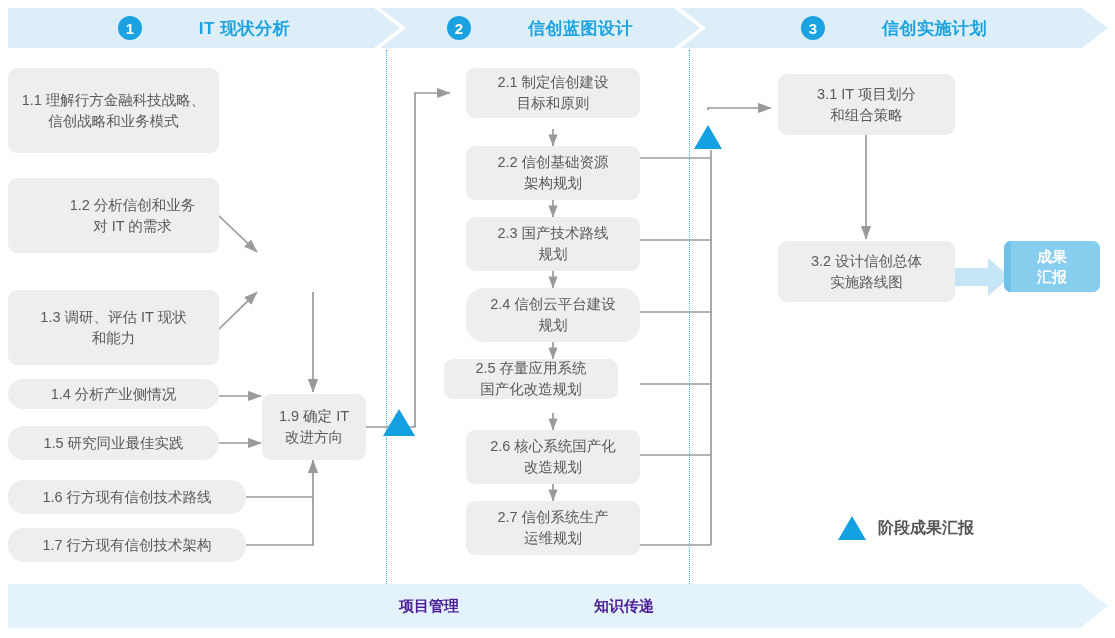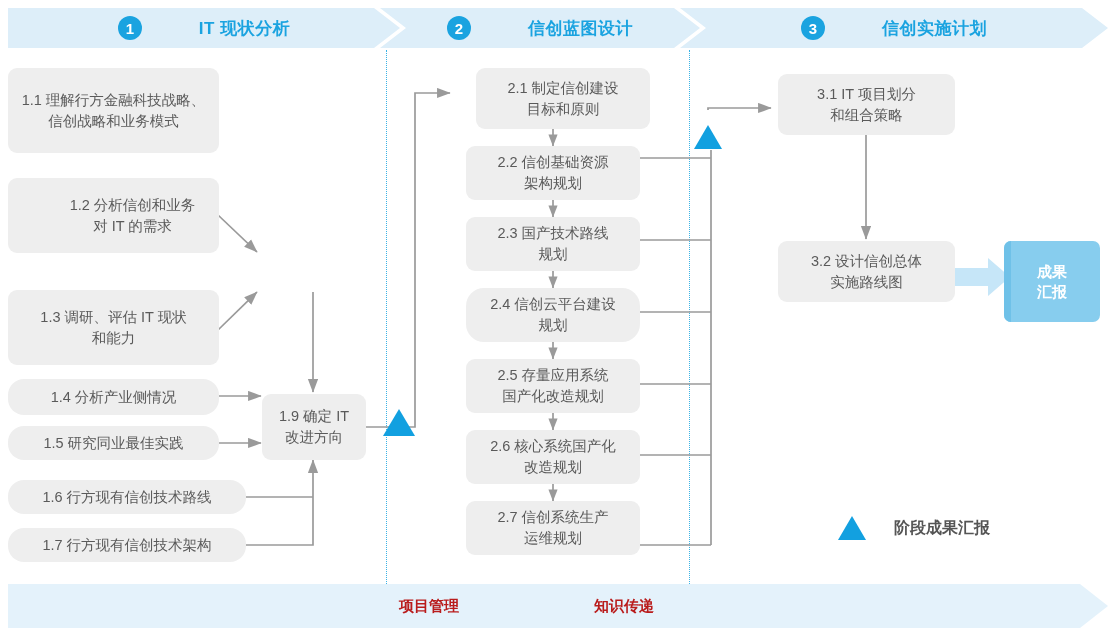--- a/index.html
+++ b/index.html
@@ -83,21 +83,21 @@
   .bottom-band .phase-shape {
     clip-path: polygon(0 0, calc(100% - 28px) 0, 100% 50%, calc(100% - 28px) 100%, 0 100%);
     background: #e4f2fb;
   }
   .bottom-lbl {
     position: absolute;
     top: 0;
     height: 44px;
     display: flex;
     align-items: center;
-    color: #b91c1c;
+    color: #4c1d95;
     font-size: 15px;
     font-weight: bold;
     white-space: nowrap;
   }
 
   
   .dotted {
     position: absolute;
     width: 0;
     border-left: 1px dotted #3ab3e6;
@@ -170,21 +170,21 @@
     border-bottom-width: 24px;
   }
 
   
   .legend {
     position: absolute;
     left: 838px;
     top: 516px;
     display: flex;
     align-items: center;
-    gap: 28px;
+    gap: 12px;
   }
   .legend-text {
     color: #555555;
     font-size: 16px;
     font-weight: bold;
     white-space: nowrap;
   }
 </style>
 </head>
 <body>
@@ -269,48 +269,48 @@
       <path d="M955,268 L988,268 L988,258 L1010,277 L988,296 L988,286 L955,286 z"></path>
     </g>
   </svg>
 
   <div class="box" style="left:8px;  top:68px;  width:211px; height:85px;">1.1 理解行方金融科技战略、
 信创战略和业务模式</div>
   <div class="box" style="left:8px;  top:178px; width:211px; height:75px;padding-left:44px;">1.2 分析信创和业务
 对 IT 的需求</div>
   <div class="box" style="left:8px;  top:290px; width:211px; height:75px;">1.3 调研、评估 IT 现状
 和能力</div>
-  <div class="box pill" style="left:8px;  top:379px; width:211px; height:36px;">1.4 分析产业侧情况</div>
+  <div class="box pill" style="left:8px;  top:379px; width:211px; height:30px;">1.4 分析产业侧情况</div>
   <div class="box pill" style="left:8px;  top:426px; width:211px; height:34px;">1.5 研究同业最佳实践</div>
   <div class="box pill" style="left:8px;  top:480px; width:238px; height:34px;">1.6 行方现有信创技术路线</div>
   <div class="box pill" style="left:8px;  top:528px; width:238px; height:34px;text-align:right;">1.7 行方现有信创技术架构</div>
   <div class="box" style="left:262px; top:394px; width:104px; height:66px;">1.9 确定 IT
 改进方向</div>
 
-  <div class="box" style="left:476px; top:68px;  width:174px; height:61px;">2.1 制定信创建设
+  <div class="box" style="left:466px; top:68px;  width:174px; height:50px;">2.1 制定信创建设
 目标和原则</div>
   <div class="box" style="left:466px; top:146px; width:174px; height:54px;">2.2 信创基础资源
 架构规划</div>
   <div class="box" style="left:466px; top:217px; width:174px; height:54px;">2.3 国产技术路线
 规划</div>
   <div class="box" style="left:466px; top:288px; width:174px; height:54px;border-radius:18px;">2.4 信创云平台建设
 规划</div>
-  <div class="box" style="left:466px; top:359px; width:174px; height:54px;">2.5 存量应用系统
+  <div class="box" style="left:444px; top:359px; width:174px; height:40px;">2.5 存量应用系统
 国产化改造规划</div>
   <div class="box" style="left:466px; top:430px; width:174px; height:54px;text-align:center;">2.6 核心系统国产化
 改造规划</div>
   <div class="box" style="left:466px; top:501px; width:174px; height:54px;">2.7 信创系统生产
 运维规划</div>
 
   <div class="box" style="left:778px; top:74px;  width:177px; height:61px;">3.1 IT 项目划分
 和组合策略</div>
   <div class="box" style="left:778px; top:241px; width:177px; height:61px;">3.2 设计信创总体
 实施路线图</div>
 
-  <div class="result-box" style="left:1004px; top:241px; width:96px; height:81px;">成果
+  <div class="result-box" style="left:1004px; top:241px; width:96px; height:51px;">成果
 汇报</div>
 
   <div class="tri" style="left:383px; top:409px;"></div>
   <div class="tri small" style="left:694px; top:125px;"></div>
 
   <div class="legend">
     <div class="tri small" style="position:relative; left:0; top:0;"></div>
     <div class="legend-text">阶段成果汇报</div>
   </div>
 

